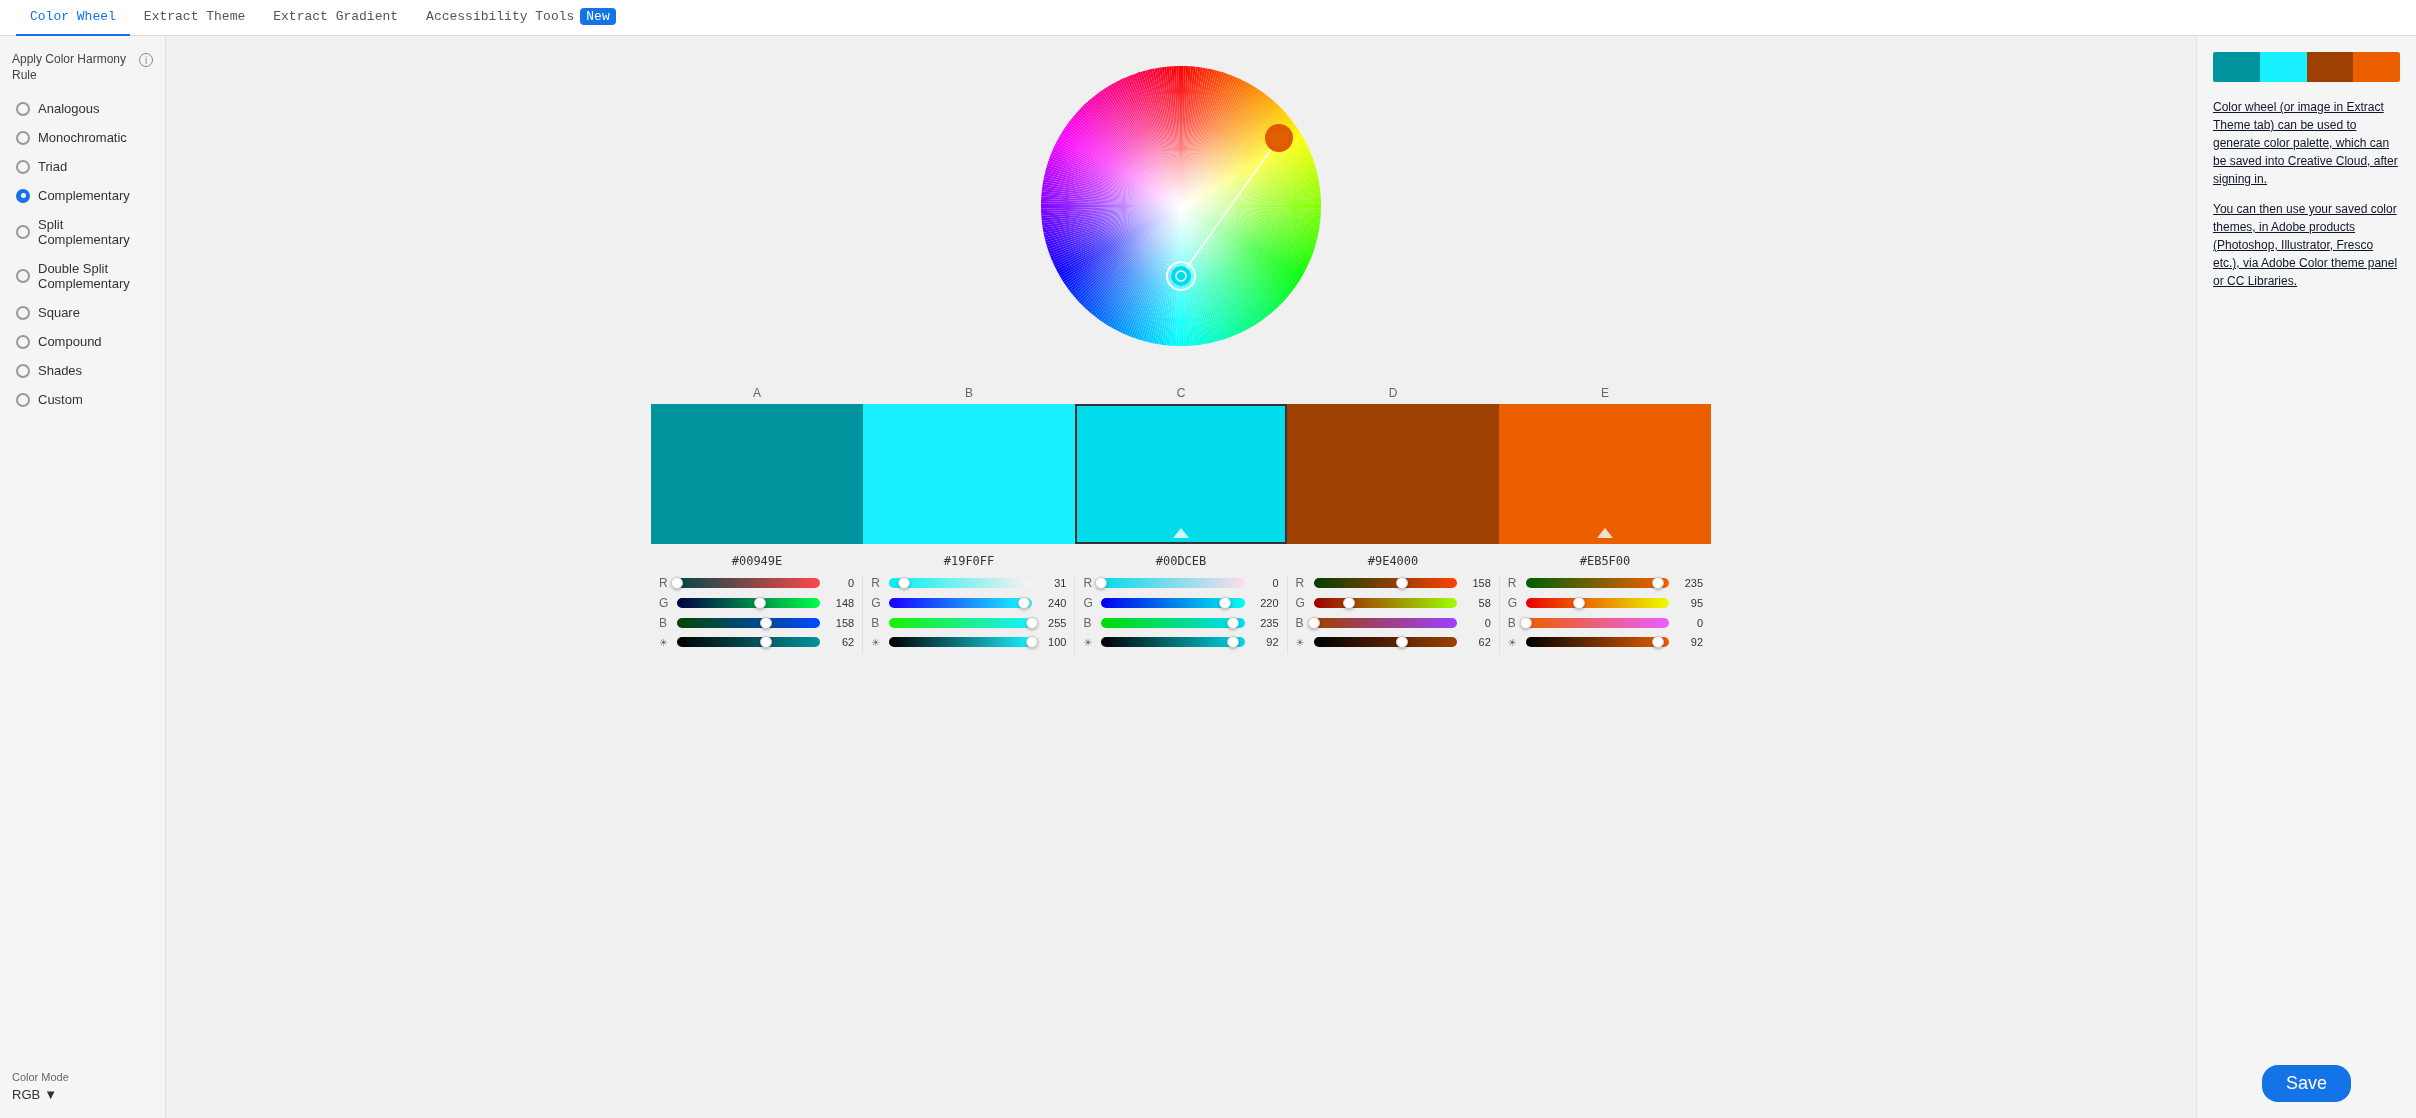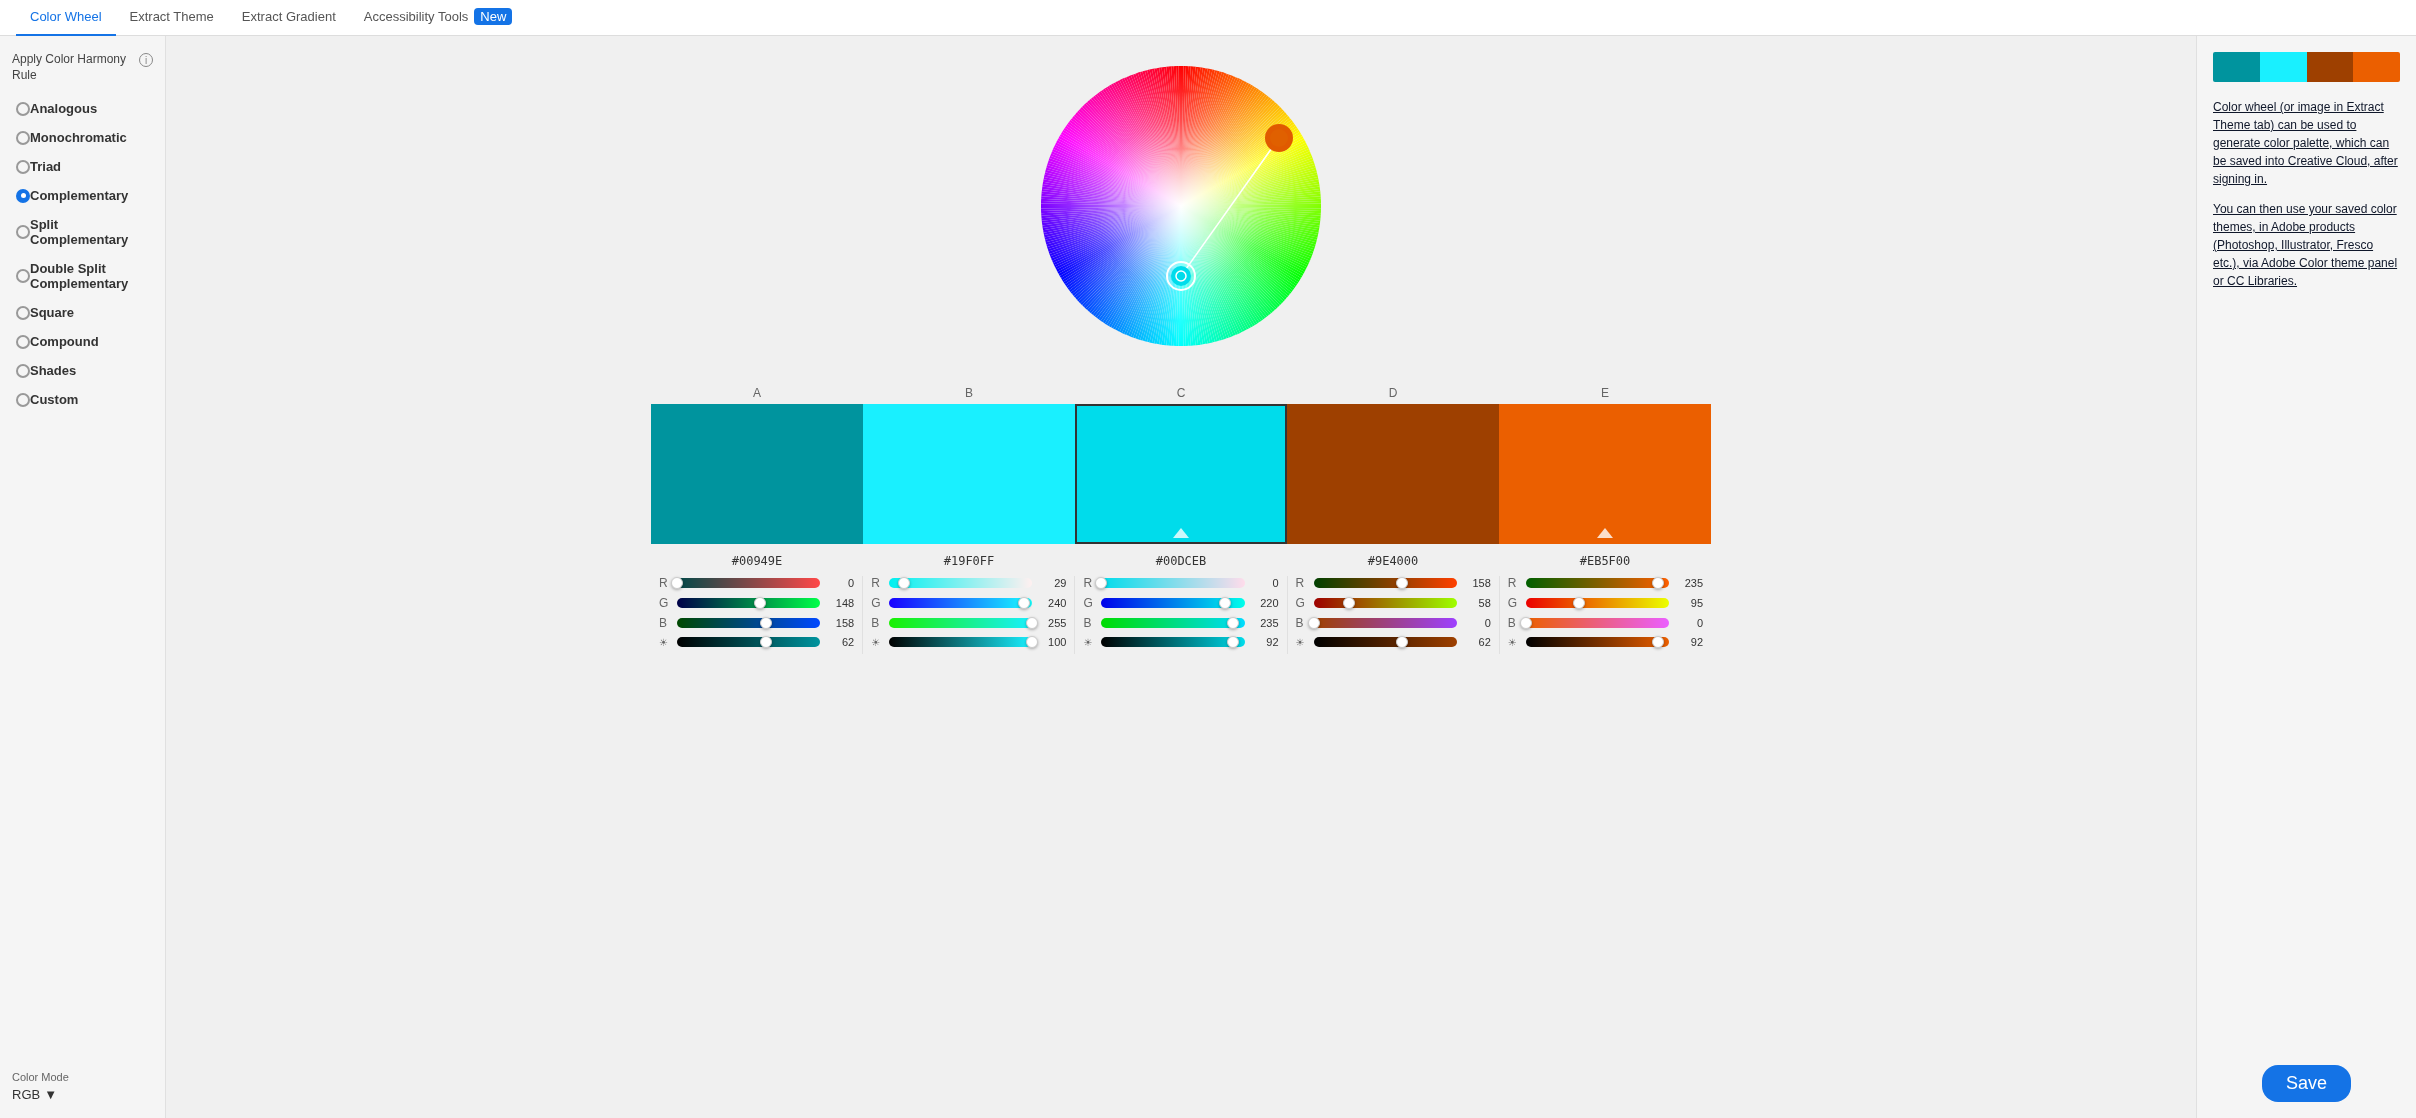--- a/index.html
+++ b/index.html
@@ -16,20 +16,21 @@
 
     
     .top-nav {
       display: flex;
       align-items: center;
       background: #fff;
       border-bottom: 1px solid #ddd;
       padding: 8px 16px;
       height: 36px;
       flex-shrink: 0;
+      font-family: Liberation Mono, monospace;
     }
     .nav-tab {
       padding: 8px 14px;
       cursor: pointer;
       font-size: 13px;
       color: #555;
       border-bottom: 2px solid transparent;
       height: 36px;
       display: flex;
       align-items: center;
@@ -87,24 +88,24 @@
       margin-top: 1px;
     }
     .radio-group {
       display: flex;
       flex-direction: column;
       gap: 2px;
     }
     .radio-item {
       display: flex;
       align-items: center;
+      gap: 8px;
       padding: 6px 4px;
       cursor: pointer;
       border-radius: 4px;
-      font-weight: bold;
     }
     .radio-circle {
       width: 14px;
       height: 14px;
       border-radius: 50%;
       border: 2px solid #999;
       flex-shrink: 0;
       display: flex;
       align-items: center;
       justify-content: center;
@@ -859,21 +860,21 @@
             <span class="slider-value">62</span>
           </div>
         </div>
 
         <div class="slider-column">
           <div class="slider-row">
             <span class="slider-letter">R</span>
             <div class="slider-track" style="background: linear-gradient(to right, #00f0f0, #fff0f0);">
               <div class="slider-thumb" style="left: 10%;"></div>
             </div>
-            <span class="slider-value">29</span>
+            <span class="slider-value">31</span>
           </div>
           <div class="slider-row">
             <span class="slider-letter">G</span>
             <div class="slider-track" style="background: linear-gradient(to right, #1900ff, #19ffff);">
               <div class="slider-thumb" style="left: 94%;"></div>
             </div>
             <span class="slider-value">240</span>
           </div>
           <div class="slider-row">
             <span class="slider-letter">B</span>

